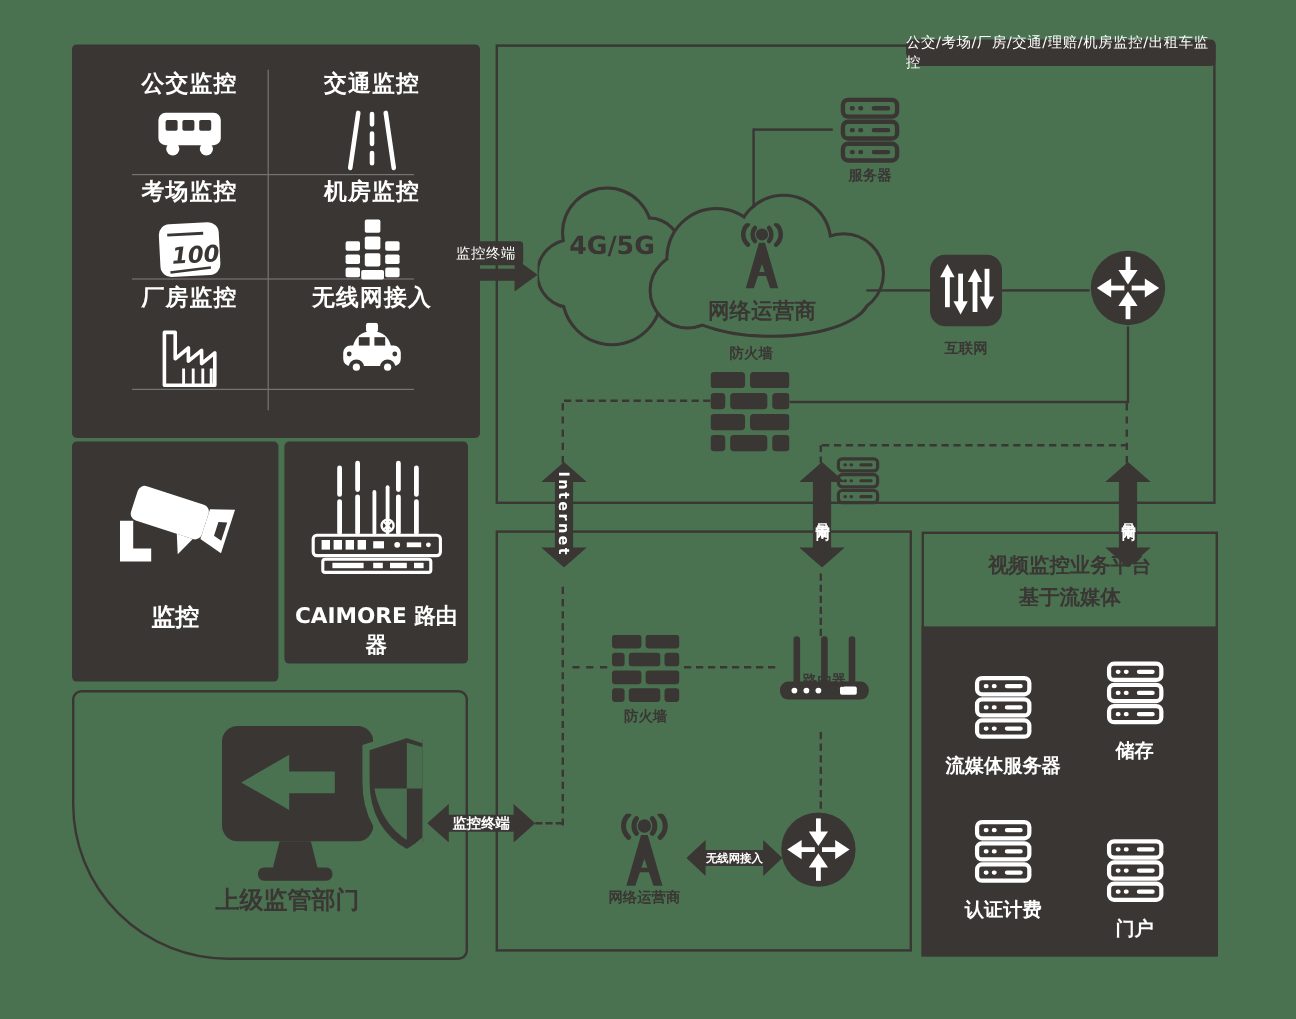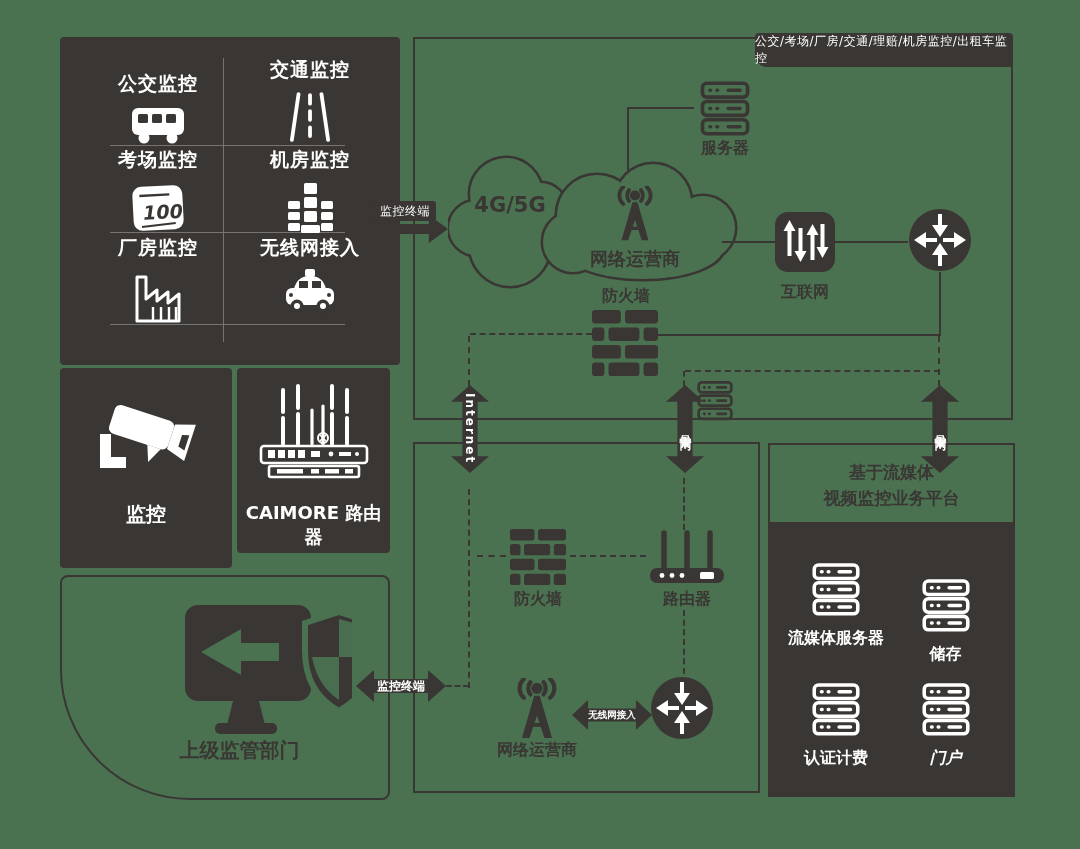--- a/index.html
+++ b/index.html
@@ -8,21 +8,21 @@
     --white:#FFFFFF;
   }
   *{margin:0;padding:0;box-sizing:border-box;}
   html,body{background:var(--bg);}
   body{font-family:"DejaVu Sans","Liberation Sans",sans-serif;}
   #canvas{position:relative;width:1080px;height:849px;background:var(--bg);overflow:hidden;}
 
   .abs{position:absolute;}
   .box-dark{position:absolute;background:var(--dark);border-radius:4px;}
   .box-outline{position:absolute;border:2px solid var(--dark);}
-  .lbl{position:absolute;color:var(--dark);font-weight:700;text-align:center;font-size:16px;}
+  .lbl{position:absolute;color:var(--dark);font-weight:700;text-align:center;font-size:12px;}
   .lbl-w{position:absolute;color:var(--white);font-weight:600;text-align:center;font-size:16px;}
   .line{position:absolute;background:var(--dark);}
   .dash-h{position:absolute;border-top:2px dashed var(--dark);}
   .dash-v{position:absolute;border-left:2px dashed var(--dark);}
 
   .varrow{position:absolute;background:var(--dark);
     clip-path:polygon(50% 0%,100% 19%,70% 19%,70% 81%,100% 81%,50% 100%,0% 81%,30% 81%,30% 19%,0% 19%);}
   .varrow span{position:absolute;inset:0;display:flex;align-items:center;justify-content:center;
     writing-mode:vertical-rl;color:var(--white);font-size:12px;font-weight:600;letter-spacing:2px;}
   .harrow{position:absolute;background:var(--dark);
@@ -117,21 +117,21 @@
 </svg>
 
 <div id="canvas">
 
   <div class="box-dark" style="left:60px;top:37px;width:340px;height:328px;">
     <div class="divider" style="left:163px;top:21px;width:1px;height:284px;"></div>
     <div class="divider" style="left:50px;top:108px;width:235px;height:1px;"></div>
     <div class="divider" style="left:50px;top:195px;width:235px;height:1px;"></div>
     <div class="divider" style="left:50px;top:287px;width:235px;height:1px;"></div>
 
-    <div class="cell" style="left:28px;top:20px;width:140px;margin-top:14px;">
+    <div class="cell" style="left:28px;top:20px;width:140px;">
       <div class="glabel">公交监控</div>
       <svg width="56" height="40" viewBox="0 0 56 40">
         <rect x="2" y="3" width="52" height="27" rx="6" fill="#fff"></rect>
         <rect x="8" y="9" width="10" height="9" rx="1.5" fill="#3A3633"></rect>
         <rect x="22" y="9" width="10" height="9" rx="1.5" fill="#3A3633"></rect>
         <rect x="36" y="9" width="10" height="9" rx="1.5" fill="#3A3633"></rect>
         <circle cx="14" cy="33" r="5.5" fill="#fff"></circle>
         <circle cx="42" cy="33" r="5.5" fill="#fff"></circle>
       </svg>
     </div>
@@ -263,21 +263,21 @@
       <g>
         <path d="M138 18 l34 -11 l34 11 v28 c0 31 -14 49 -34 60 c-20 -11 -34 -29 -34 -60 z" fill="#3A3633" stroke="#4A7251" stroke-width="6"></path>
         <path d="M172 14 v38 h28 c1 -3 1 -6 1 -10 v-20 z" fill="#4A7251" opacity="0.95"></path>
         <path d="M172 52 h-27 c4 22 15 35 27 43 z" fill="#4A7251" opacity="0.95"></path>
       </g>
     </svg>
     <div class="lbl" style="left:70px;width:215px;top:160px;font-size:20px;">上级监管部门</div>
   </div>
 
   <div class="box-outline" style="left:413px;top:37px;width:600px;height:383px;"></div>
-  <div class="badge" style="left:755px;top:33px;width:258px;height:34px;">公交/考场/厂房/交通/理赔/机房监控/出租车监控</div>
+  <div class="badge" style="left:755px;top:33px;width:258px;height:22px;">公交/考场/厂房/交通/理赔/机房监控/出租车监控</div>
 
   <svg class="abs" style="left:448px;top:146px;" width="120" height="146" viewBox="0 0 120 146">
     <g stroke="#3A3633" stroke-width="5" fill="none">
       <circle cx="58" cy="48" r="36"></circle>
         <circle cx="28" cy="82" r="27"></circle>
       <circle cx="62" cy="100" r="40"></circle>
         <circle cx="93" cy="62" r="25"></circle>
     </g>
     <g fill="#4A7251">
       <circle cx="58" cy="48" r="36"></circle>
@@ -344,60 +344,60 @@
       <path d="M16 3 V38"></path>
         <path d="M39 3 V38"></path>
         <path d="M62 3 V38"></path>
     </g>
     <rect x="2" y="38" width="74" height="15" rx="7" fill="#3A3633"></rect>
     <circle cx="14" cy="45.5" r="2.4" fill="#fff"></circle>
       <circle cx="24" cy="45.5" r="2.4" fill="#fff"></circle>
     <circle cx="34" cy="45.5" r="2.4" fill="#fff"></circle>
       <rect x="52" y="42" width="14" height="7" rx="1.5" fill="#fff"></rect>
   </svg>
-  <div class="lbl" style="left:648px;top:589px;width:78px;">路由器</div>
+  <div class="lbl" style="left:648px;top:559px;width:78px;">路由器</div>
 
   <svg class="abs ico-dark" style="left:506px;top:678px;color:#3A3633;" width="62" height="62">
       <use href="#sym-antenna" width="62" height="62"></use>
     </svg>
   <div class="lbl" style="left:492px;top:740px;width:90px;">网络运营商</div>
 
   <svg class="abs ico-dark" style="left:650px;top:676px;color:#3A3633;" width="64" height="64">
       <use href="#sym-router-circle" width="64" height="64"></use>
     </svg>
 
   <div class="harrow" style="left:572px;top:700px;width:80px;height:30px;">
     <span style="font-size:9.5px;">无线网接入</span>
   </div>
 
   <div class="box-outline" style="left:768px;top:443px;width:247px;height:354px;">
     <div class="lbl" style="left:0;right:0;top:14px;font-size:17px;line-height:1.55;">
+      <div>视频监控业务平台</div>
       <div>基于流媒体</div>
-      <div>视频监控业务平台</div>
     </div>
     <div class="platform-body" style="left:-2px;right:-2px;top:77px;bottom:-2px;">
       <div class="p-item" style="left:8px;top:40px;width:120px;">
         <svg class="ico-white" style="color:#fff" width="52" height="56">
             <use href="#sym-server" width="52" height="56"></use>
           </svg>
         <div class="plabel">流媒体服务器</div>
       </div>
-      <div class="p-item" style="left:120px;top:56px;width:115px;">
+      <div class="p-item" style="left:120px;top:28px;width:115px;">
         <svg class="ico-white" style="color:#fff" width="52" height="56">
             <use href="#sym-server" width="52" height="56"></use>
           </svg>
         <div class="plabel">储存</div>
       </div>
       <div class="p-item" style="left:8px;top:160px;width:120px;">
         <svg class="ico-white" style="color:#fff" width="52" height="56">
             <use href="#sym-server" width="52" height="56"></use>
           </svg>
         <div class="plabel">认证计费</div>
       </div>
-      <div class="p-item" style="left:120px;top:160px;width:115px;font-style:italic;">
+      <div class="p-item" style="left:120px;top:176px;width:115px;">
         <svg class="ico-white" style="color:#fff" width="52" height="56">
             <use href="#sym-server" width="52" height="56"></use>
           </svg>
         <div class="plabel">门户</div>
       </div>
     </div>
   </div>
 
   <div class="line" style="left:628px;top:107px;width:66px;height:2px;"></div>
   <div class="line" style="left:627px;top:107px;width:2px;height:66px;"></div>

